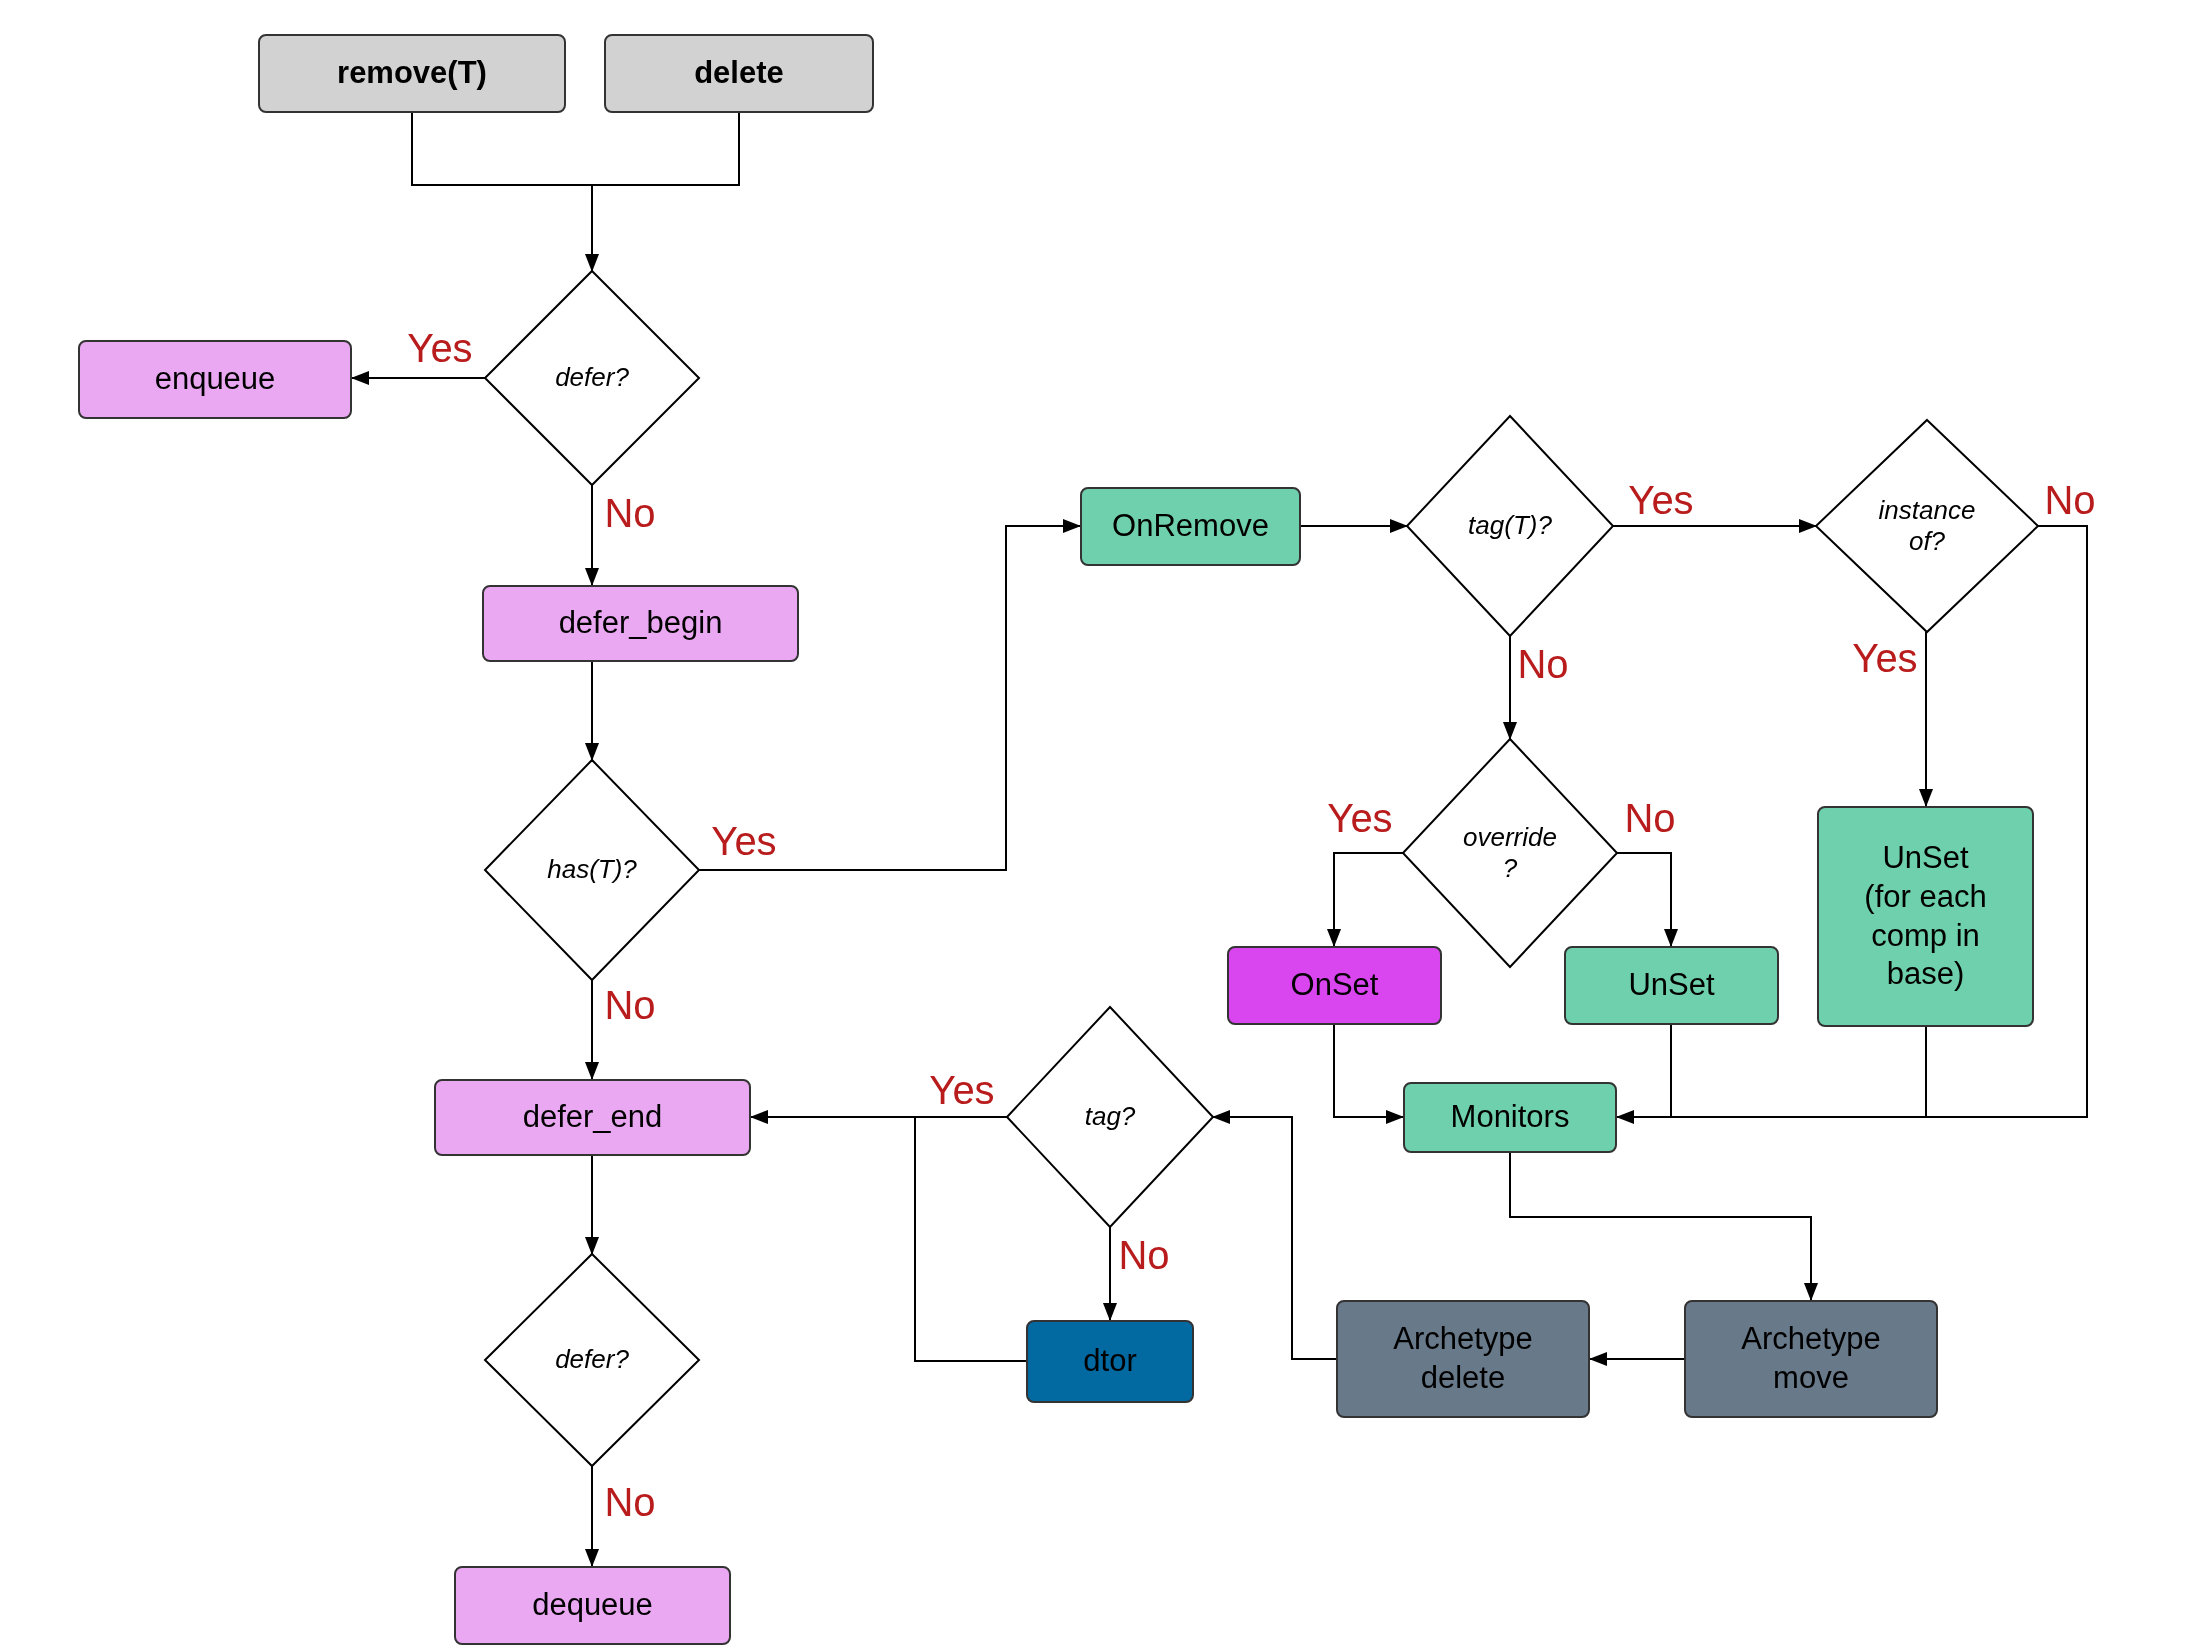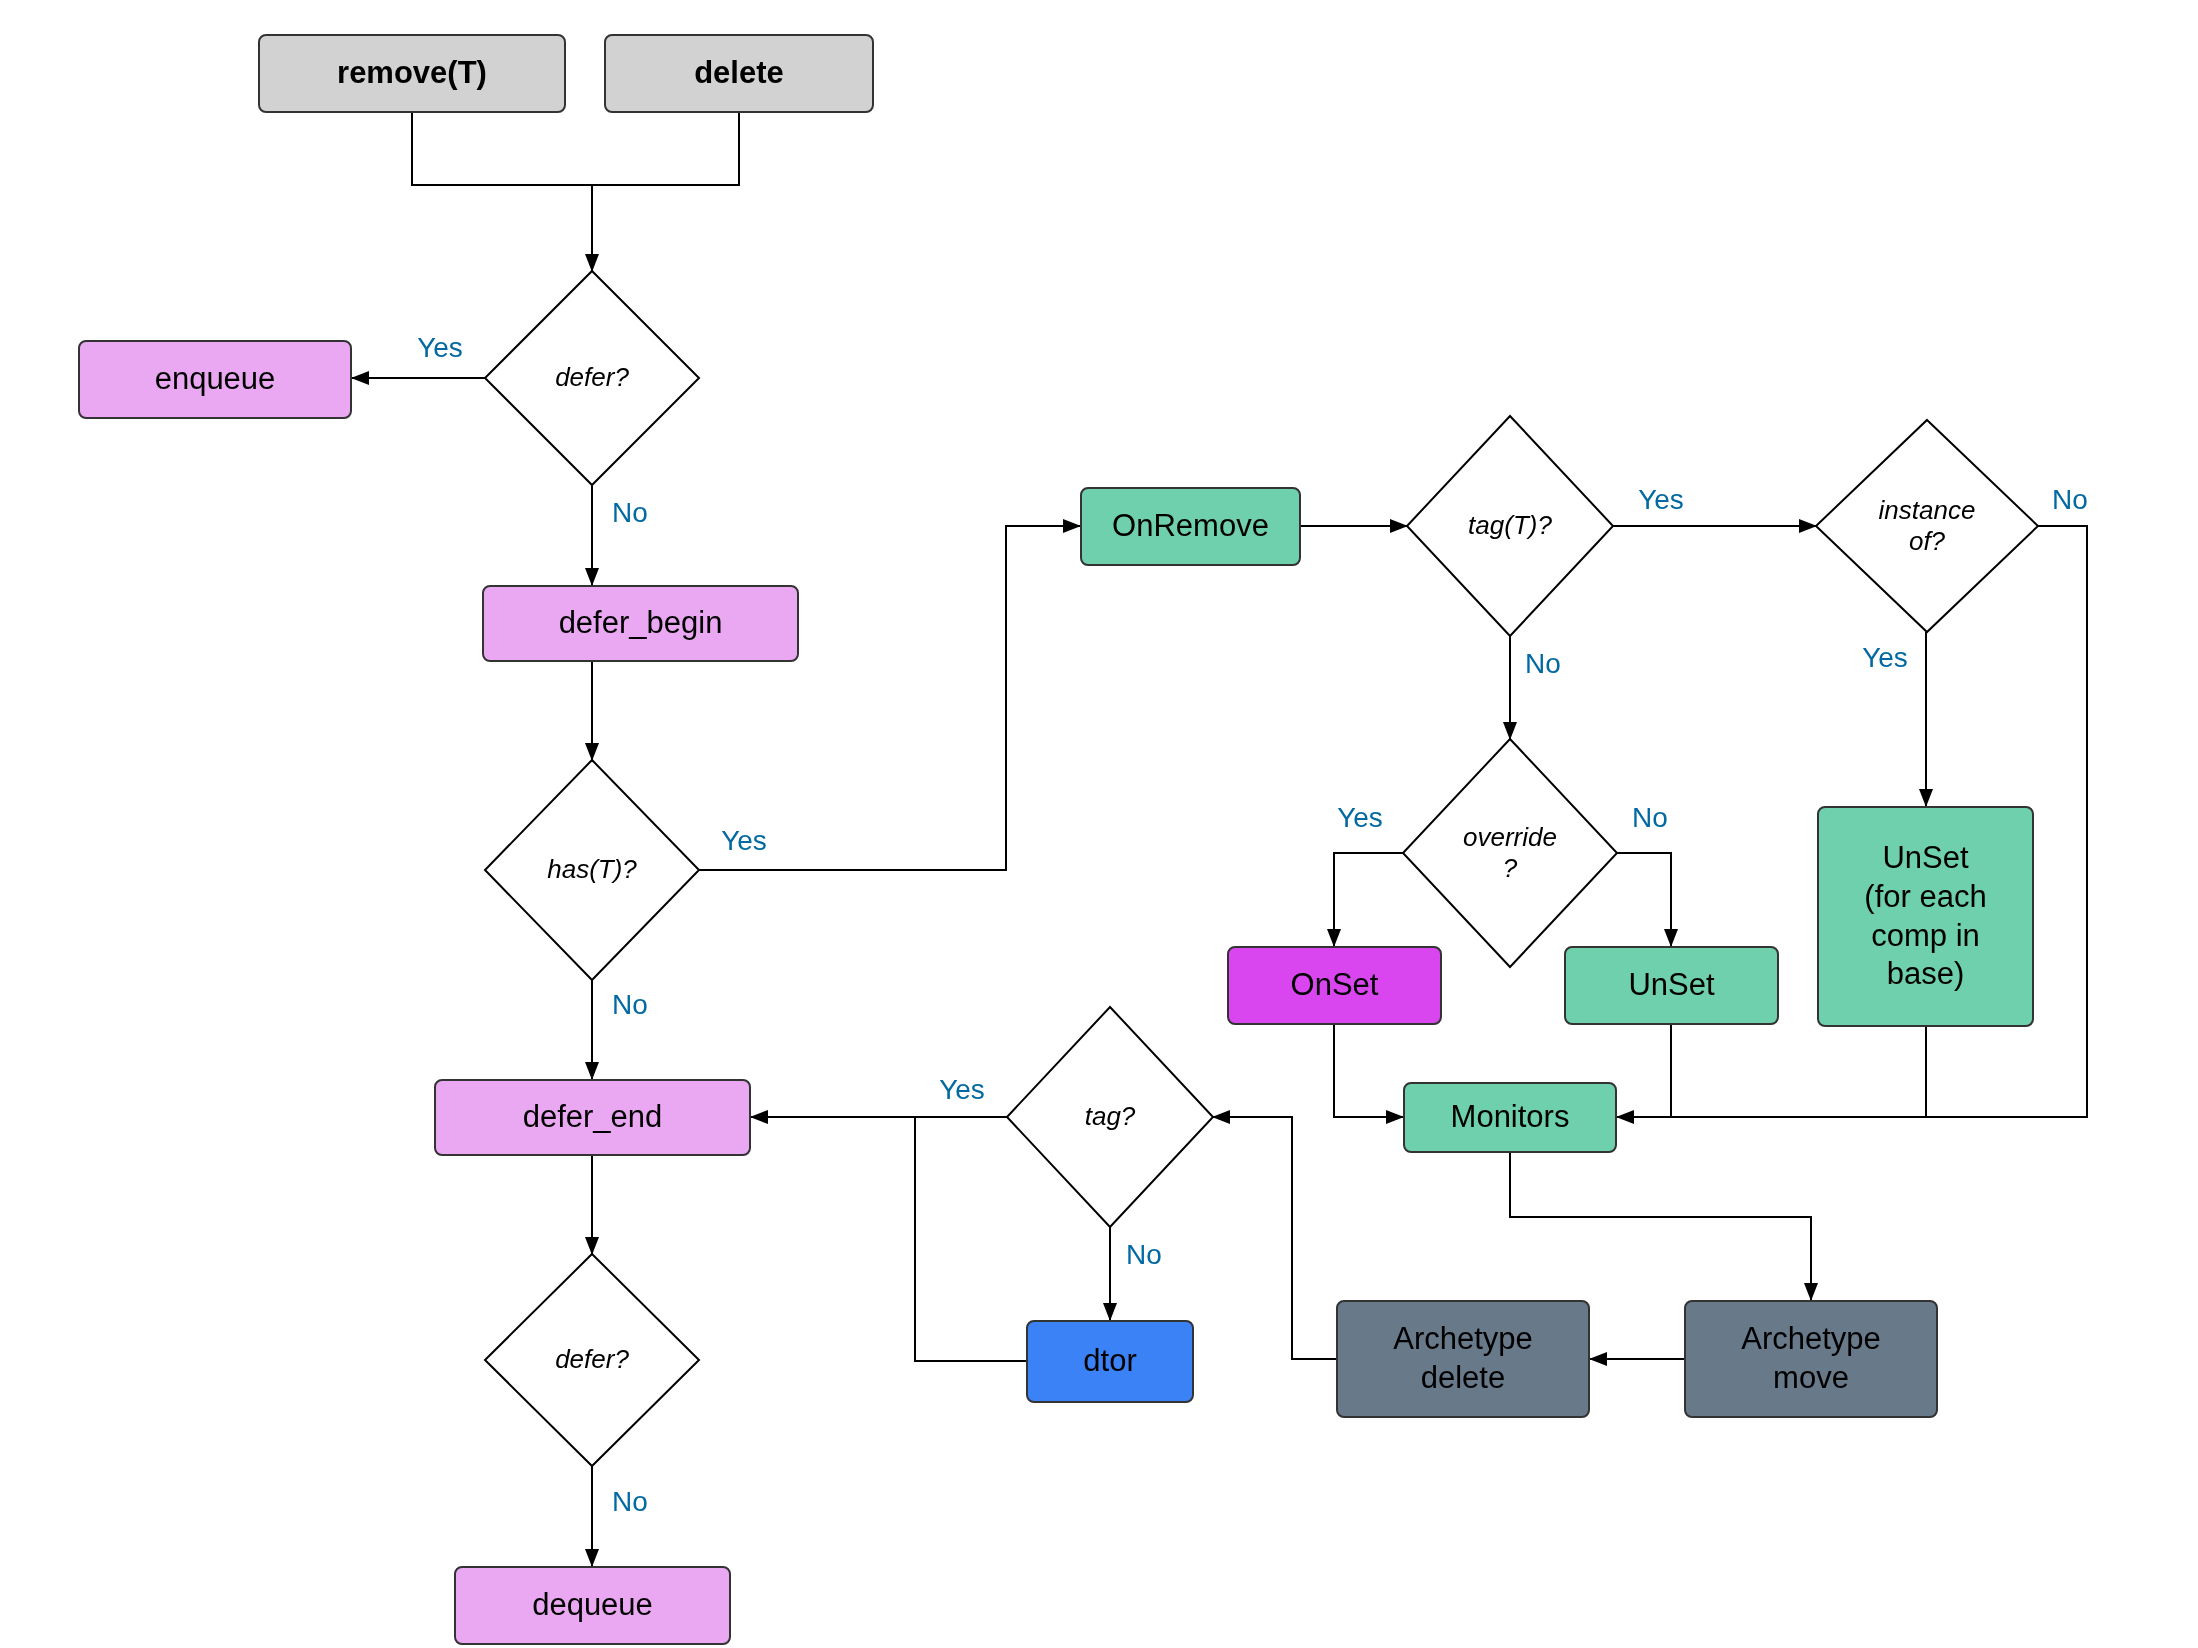--- a/index.html
+++ b/index.html
@@ -56,22 +56,22 @@
     font-size: 26px;
     font-style: italic;
     line-height: 1.2;
     text-align: center;
     color: #000000;
     white-space: pre-line;
   }
   .edge-label {
     position: absolute;
     transform: translate(-50%, -50%);
-    font-size: 28px;
-    color: #0369a1;
+    font-size: 40px;
+    color: #b91c1c;
   }
 </style>
 </head>
 <body>
 
 <div id="canvas">
 
   <svg id="edges-svg" width="2198" height="1648" viewBox="0 0 2198 1648">
     <defs>
       <marker id="arrow" markerWidth="9" markerHeight="7" refX="8.5" refY="3.5" orient="auto">
@@ -138,21 +138,21 @@
 (for each
 comp in
 base)</div>
   <div class="node hook" style="left: 1403px; top: 1082px; width: 214px; height: 71px; background: rgb(110, 208, 172);">Monitors</div>
 
   <div class="node archetype" style="left: 1336px; top: 1300px; width: 254px; height: 118px; background: rgb(104, 121, 138);">Archetype
 delete</div>
   <div class="node archetype" style="left: 1684px; top: 1300px; width: 254px; height: 118px; background: rgb(104, 121, 138);">Archetype
 move</div>
 
-  <div class="node dtor" style="left: 1026px; top: 1320px; width: 168px; height: 83px; background: #3b82f6;">dtor</div>
+  <div class="node dtor" style="left: 1026px; top: 1320px; width: 168px; height: 83px; background: #0369a1;">dtor</div>
 
   <div class="diamond-label" style="left:592px; top:378px;">defer?</div>
   <div class="diamond-label" style="left:592px; top:870px;">has(T)?</div>
   <div class="diamond-label" style="left:1510px; top:526px;">tag(T)?</div>
   <div class="diamond-label" style="left:1927px; top:526px;">instance
 of?</div>
   <div class="diamond-label" style="left:1510px; top:853px;">override
 ?</div>
   <div class="diamond-label" style="left:1110px; top:1117px;">tag?</div>
   <div class="diamond-label" style="left:592px; top:1360px;">defer?</div>

